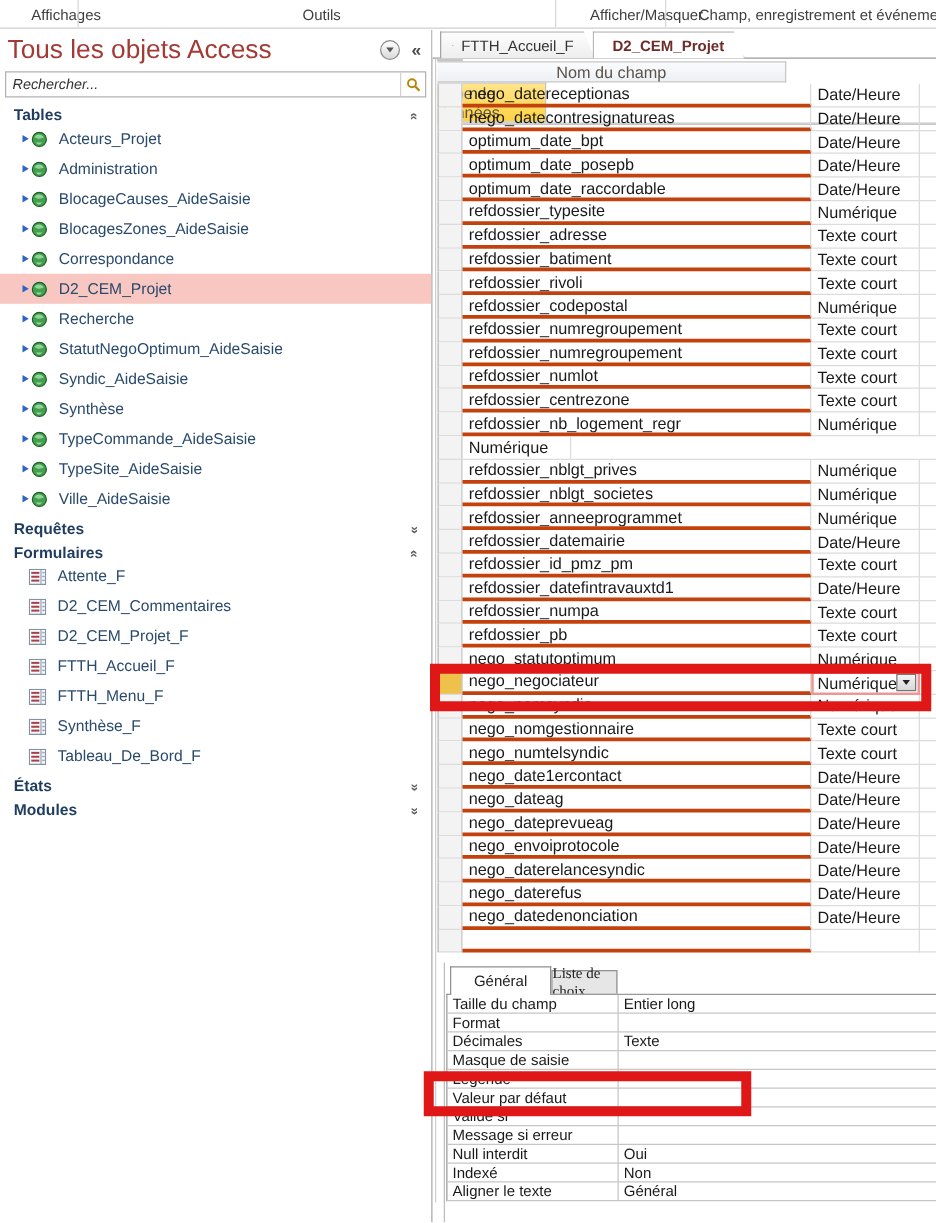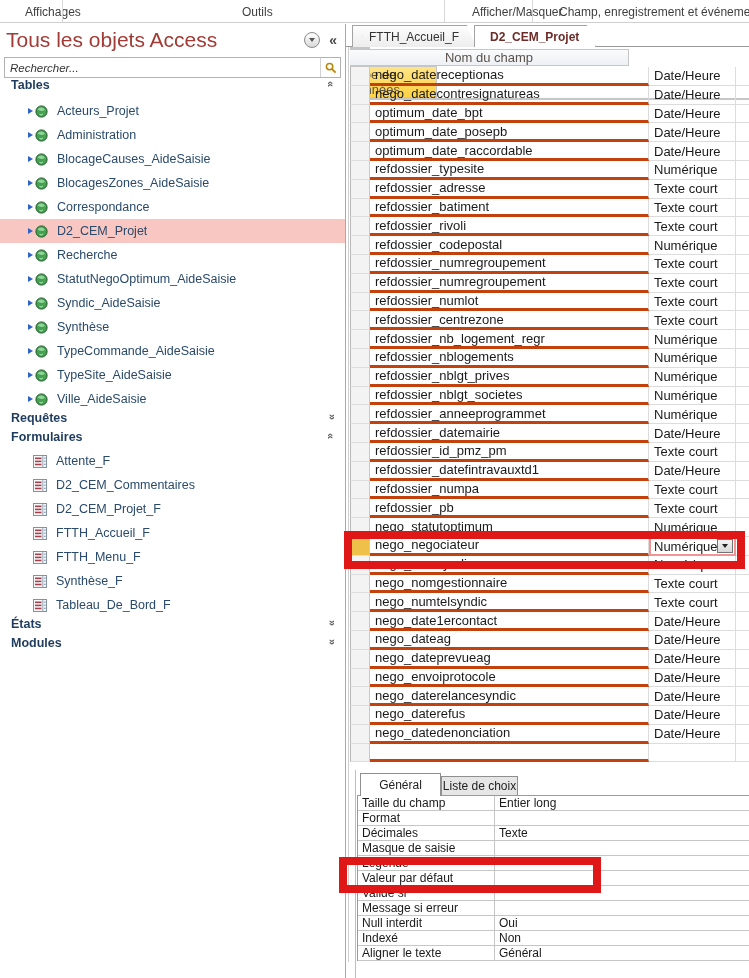--- a/index.html
+++ b/index.html
@@ -24,28 +24,28 @@
                 background:linear-gradient(#ffffff,#d9d9d9); display:flex; align-items:center;
                 justify-content:center; margin-right:9px; }
   .tri-down { width:0; height:0; border-left:3.5px solid transparent; border-right:3.5px solid transparent;
               border-top:4.5px solid #555; }
   .collapse-btn { font-size:14px; font-weight:bold; color:#4a4a4a; }
 
   .search-row { margin:1px 4px 0 4px; height:21px; border:1px solid #b2b2b2; display:flex; align-items:center; background:#fff; }
   .search-ph { flex:1; font-style:italic; font-size:11.5px; color:#333; padding-left:5px; }
   .search-btn { width:20px; height:100%; border-left:1px solid #d2d2d2; display:flex; align-items:center; justify-content:center; }
 
-  .group-h { height:21px; display:flex; align-items:flex-start; padding:0 11px;
+  .group-h { height:21px; display:flex; align-items:flex-end; padding:0 11px;
              font-weight:bold; font-size:12.5px; color:#1F3C5F;gap:40px; }
   .group-h.small { height:19px; }
   .chev { margin-left:auto; color:#5f5f5f; font-size:11px; font-weight:bold; display:inline-block; }
   .chev.up   { transform:rotate(90deg); }
   .chev.down { transform:rotate(-90deg); }
 
-  .nav-item { height:24px; display:flex; align-items:center; padding-left:28px;
+  .nav-item { height:24px; display:flex; align-items:center; padding-left:18px;
               font-size:12.5px; color:#2A4A6C; white-space:nowrap; overflow:hidden; }
   .nav-item.selected { background:#F8C7C1; }
   .arrow-icon { width:0; height:0; border-left:5px solid #2E64C8; border-top:3px solid transparent;
                 border-bottom:3px solid transparent; margin-right:2px; }
   .globe { margin-right:9px; flex:none; }
   .form-ico { margin:0 9px 0 5px; flex:none; }
   .nav-item .lbl { overflow:hidden; text-overflow:clip; }
 
   
   .tabbar { position:absolute; left:346px; top:24px; width:403px; height:23px; background:#fff;
@@ -83,21 +83,21 @@
             align-items:center; justify-content:center; }
   .grid-row.selected .dd-btn { display:flex; }
   .dd-tri { width:0; height:0; border-left:3.5px solid transparent; border-right:3.5px solid transparent;
             border-top:4.5px solid #222; }
 
   
   .vl { position:absolute; width:1px; background:#cfcfcf; }
   .ptab { position:absolute; display:flex; align-items:center; justify-content:center; font-size:12px; color:#222; }
   .ptab.active { left:360px; top:773px; width:81px; height:23px; background:#fff;
                  border:1px solid #8f8f8f; border-bottom:none; z-index:2; }
-  .ptab.idle { left:441px; top:776px; width:77px; height:20px; background:#E6E6E6; border:1px solid #8f8f8f; }
+  .ptab.idle { left:441px; top:776px; width:53px; height:20px; background:#E6E6E6; border:1px solid #8f8f8f;font-family:Liberation Serif, serif; }
   .props-grid { position:absolute; left:357px; top:795px; width:392px; background:#fff;
                 border-top:1px solid #9a9a9a; border-left:1px solid #9a9a9a; }
   .prow { display:flex; height:15px; font-size:12px; }
   .plabel { width:137px; border-right:1px solid #c6c6c6; border-bottom:1px solid #c6c6c6;
             padding-left:4px; display:flex; align-items:center; white-space:nowrap; overflow:hidden; }
   .pvalue { flex:1; border-bottom:1px solid #c6c6c6; padding-left:4px; display:flex; align-items:center; }
 
   
   .annot { position:absolute; border:8px solid #E01717; z-index:10; pointer-events:none; }
   #annot1 { left:344px; top:531px; width:401px; height:38px; }
@@ -573,21 +573,20 @@
           <div class="r-name">refdossier_nb_logement_regr</div>
           <div class="r-type">
             <span>Numérique</span>
 
           </div>
           <div class="r-rest"></div>
         </div>
 
         <div class="grid-row">
           <div class="r-sel"></div>
-          <div class="r-name">refdossier_nblogements</div>
           <div class="r-type">
             <span>Numérique</span>
 
           </div>
           <div class="r-rest"></div>
         </div>
 
         <div class="grid-row">
           <div class="r-sel"></div>
           <div class="r-name">refdossier_nblgt_prives</div>

